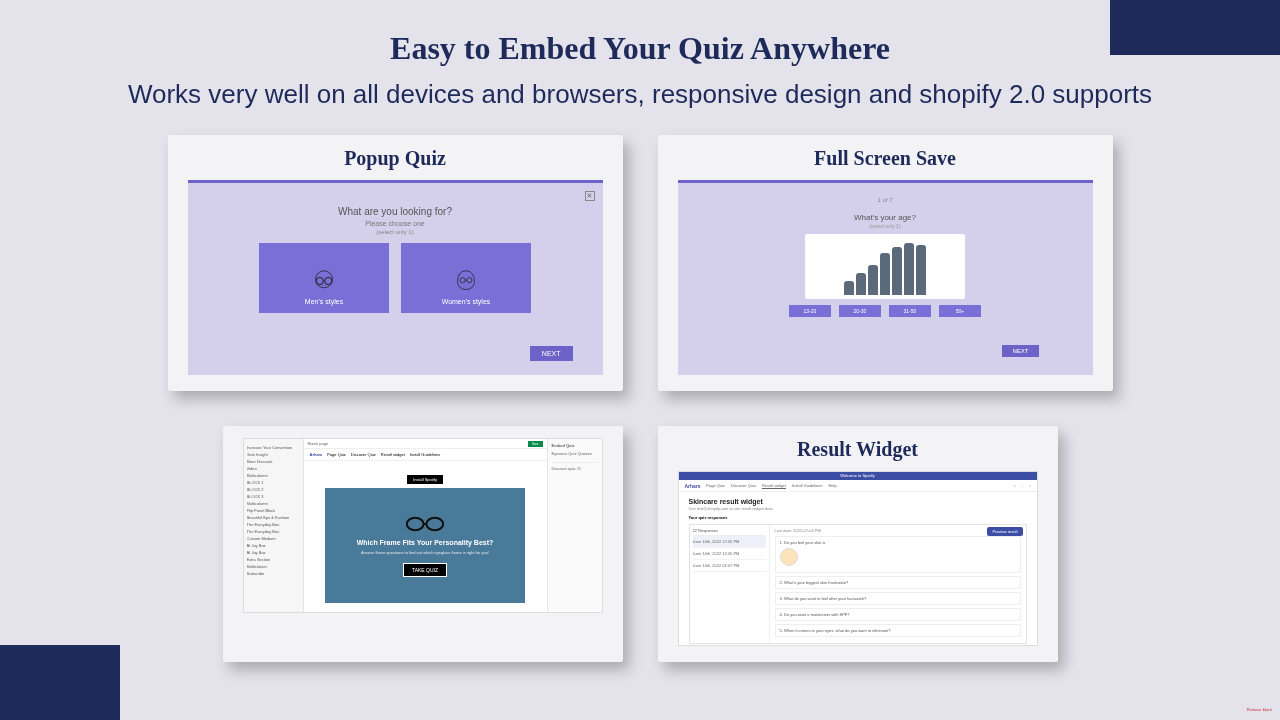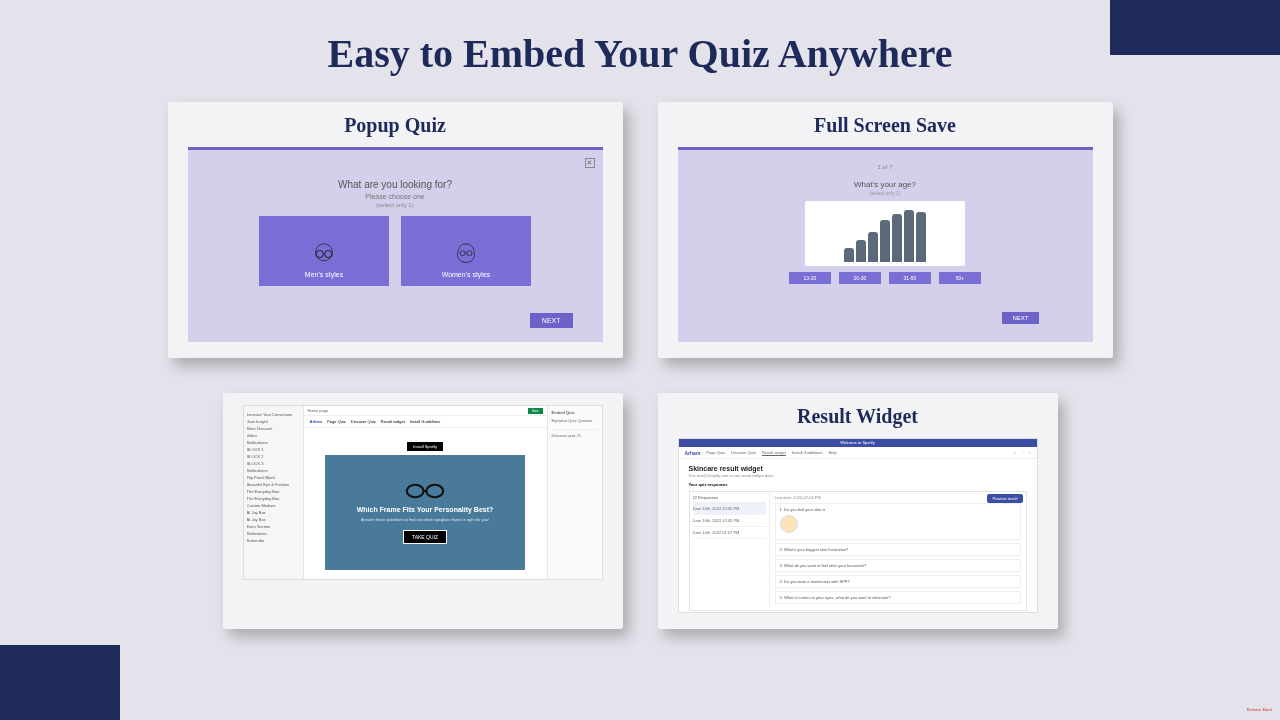--- a/index.html
+++ b/index.html
@@ -1,31 +1,31 @@
 <!DOCTYPE html>
 <html><head>
 <meta charset="utf-8">
 <style>
 * { margin: 0; padding: 0; box-sizing: border-box; }
 body { width: 1280px; height: 720px; background: #e4e3eb; font-family: Georgia, 'Times New Roman', serif; position: relative; overflow: hidden; }
 .corner-top { position: absolute; top: 0; right: 0; width: 170px; height: 55px; background: #1e2a5a; }
 .corner-bottom { position: absolute; bottom: 0; left: 0; width: 120px; height: 75px; background: #1e2a5a; }
 .header { text-align: center; padding-top: 30px; }
-.title { color: #1e2a5a; font-size: 40px; font-weight: bold; }
+.title { color: #1e2a5a; font-size: 32px; font-weight: bold; }
 .subtitle { color: #1e2a5a; font-size: 26px; margin-top: 12px; font-family: Arial, sans-serif; font-weight: 400; }
 .grid { display: flex; flex-wrap: wrap; justify-content: center; gap: 35px; padding: 25px 70px 0; }
 .card { background: #f3f2f5; width: 455px; border-radius: 2px; box-shadow: 6px 8px 14px rgba(0,0,0,0.25); padding: 12px 20px 16px; }
 .card-narrow { width: 400px; }
 .card-title { color: #1e2a5a; font-size: 20px; font-weight: bold; text-align: center; margin-bottom: 10px; }
 .shot { background: #d4cfea; position: relative; font-family: Arial, sans-serif; }
 
 
 .popup-shot { height: 195px; padding: 10px 12px; border-top: 3px solid #6d62c8; }
 .popup-close { position: absolute; top: 8px; right: 8px; width: 10px; height: 10px; border: 1px solid #888; display: flex; align-items: center; justify-content: center; font-size: 7px; color: #666; }
-.popup-q { text-align: center; color: #555; font-size: 10px; margin-top: 19px; }
+.popup-q { text-align: center; color: #555; font-size: 10px; margin-top: 13px; }
 .popup-sub { text-align: center; color: #777; font-size: 7px; margin-top: 3px; }
 .popup-hint { text-align: center; color: #888; font-size: 6px; margin-top: 2px; }
 .popup-opts { display: flex; gap: 12px; justify-content: center; margin-top: 8px; }
 .popup-opt { background: #7a6fd6; width: 130px; height: 70px; display: flex; flex-direction: column; align-items: center; justify-content: flex-end; padding-bottom: 8px; }
 .popup-opt-label { color: #fff; font-size: 7px; }
 .popup-next { position: absolute; bottom: 14px; right: 30px; background: #6d62c8; color: #fff; font-size: 7px; padding: 4px 12px; }
 
 
 .fs-shot { height: 195px; padding: 8px 12px 12px; border-top: 3px solid #6d62c8; }
 .fs-step { text-align: center; color: #888; font-size: 6px; margin-top: 6px; }
@@ -74,20 +74,21 @@
 .face-svg { width: 34px; height: 34px; }
 </style>
 </head>
 <body>
 
 <div class="corner-top"></div>
 <div class="corner-bottom"></div>
 
 <div class="header">
   <div class="title">Easy to Embed Your Quiz Anywhere</div>
+  <div class="subtitle">Works very well on all devices and browsers, responsive design and shopify 2.0 supports</div>
 </div>
 
 <div class="grid">
 
   <div class="card">
     <div class="card-title">Popup Quiz</div>
     <div class="shot popup-shot">
       <div class="popup-close">✕</div>
       <div class="popup-q">What are you looking for?</div>
       <div class="popup-sub">Please choose one</div>

